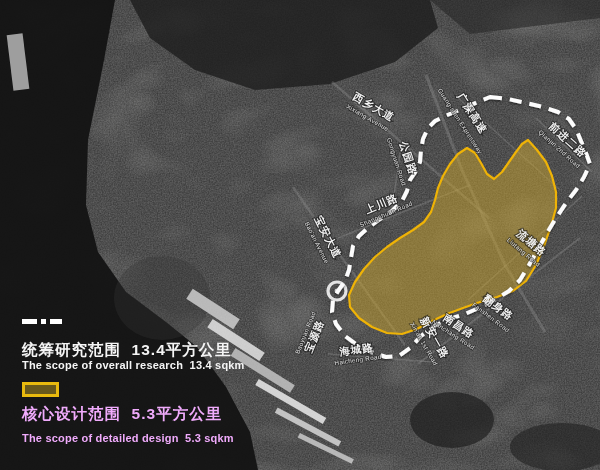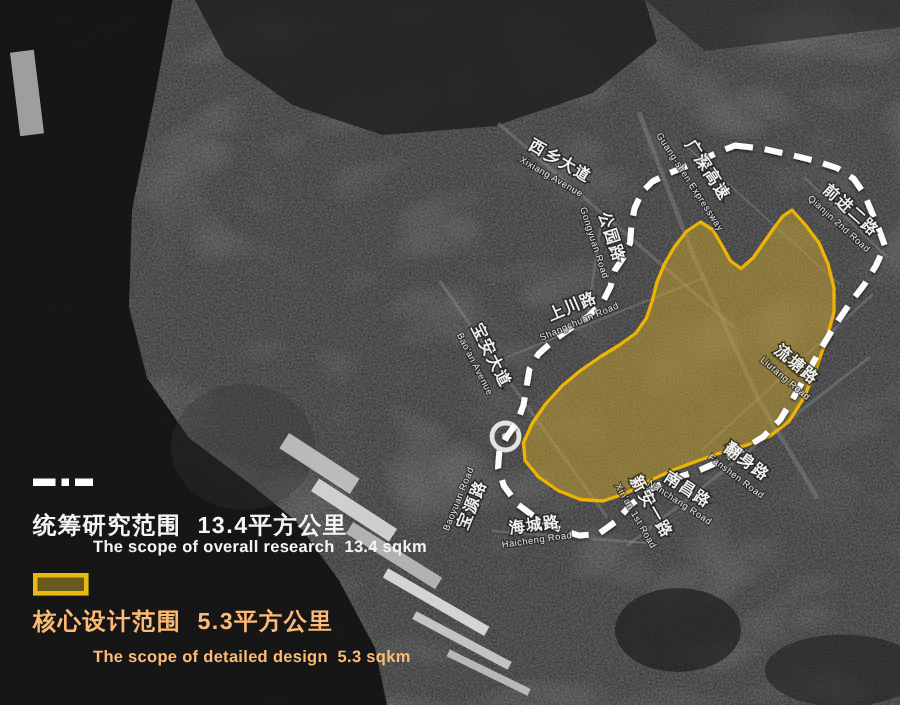--- a/index.html
+++ b/index.html
@@ -11,23 +11,23 @@
           paint-order:stroke;stroke:rgba(20,20,20,.65);stroke-width:2px;}
   .lbl-en{fill:#e2e2e2;font-size:6.3px;letter-spacing:.3px;
           paint-order:stroke;stroke:rgba(20,20,20,.55);stroke-width:1.6px;}
   .legend{position:absolute;left:22px;top:316px;width:300px;z-index:5;}
   .legend > div{position:absolute;left:0;white-space:pre;}
   .dash-sym{top:3px;height:5px;display:flex;align-items:center;}
   .dash-sym .d1{width:15px;height:5px;background:#fff;}
   .dash-sym .dot{width:5px;height:5px;background:#fff;margin:0 4px;}
   .dash-sym .d2{width:12px;height:5px;background:#fff;}
   .t-cn{font-size:15.5px;font-weight:bold;letter-spacing:1px;}
-  .t-en{font-size:11px;font-weight:bold;letter-spacing:.2px;margin-left:40px;}
+  .t-en{font-size:11px;font-weight:bold;letter-spacing:.2px;}
   .white{color:#f5f5f5;}
-  .gold{color:#fdba74;}
+  .gold{color:#f0abfc;}
   .row-research-cn{top:24px;}
   .row-research-en{top:43px;}
   .core-box{top:66px;width:31px;height:9px;border:3px solid #e9ba0e;
             background:rgba(175,145,35,.55);}
   .row-core-cn{top:88px;}
   .row-core-en{top:116px;}
 </style>
 </head>
 <body>
 

